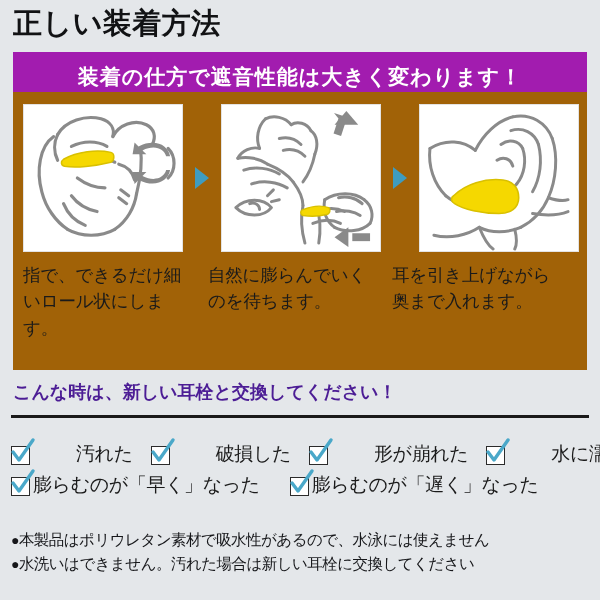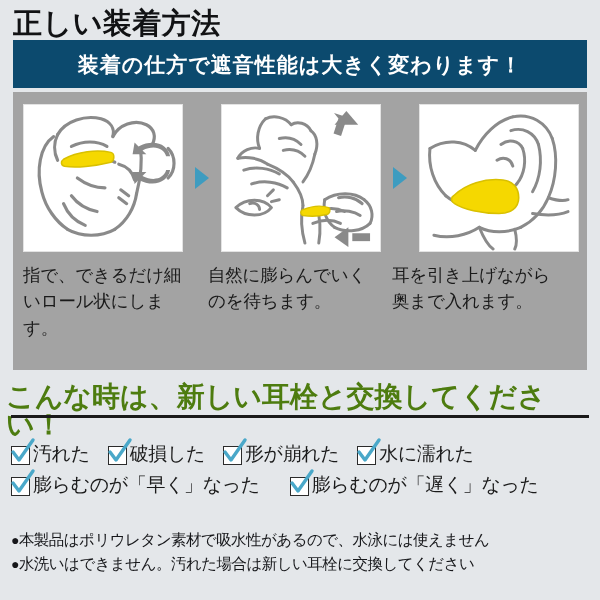--- a/index.html
+++ b/index.html
@@ -22,44 +22,44 @@
     font-weight: bold;
     color: #111214;
     letter-spacing: 0.5px;
     line-height: 1;
   }
 
   
   .banner {
     position: absolute;
     left: 13px;
-    top: 40px;
+    top: 52px;
     width: 574px;
     height: 48px;
-    background: #0c4a6e;
+    background: #a21caf;
     display: flex;
     align-items: center;
     justify-content: center;
   }
   .banner-text {
     color: #ffffff;
     font-size: 21px;
     font-weight: bold;
     letter-spacing: 1px;
     line-height: 1;
   }
 
   
   .white-card {
     position: absolute;
     left: 13px;
     top: 92px;
     width: 574px;
     height: 278px;
-    background: #a3a3a3;
+    background: #a16207;
   }
 
   .steps-row {
     position: absolute;
     left: 0;
     top: 8px;
     width: 574px;
     height: 155px;
     display: flex;
     align-items: center;
@@ -102,25 +102,25 @@
     line-height: 1.5;
     color: #1a1a1a;
     letter-spacing: -0.2px;
   }
   .caption:nth-child(2) { margin-left: 14px; }
   .caption:nth-child(3) { margin-left: 13px; }
 
   
   .replace-heading {
     position: absolute;
-    left: 6px;
+    left: 13px;
     top: 383px;
-    font-size: 28px;
+    font-size: 18px;
     font-weight: bold;
-    color: #4d7c0f;
+    color: #4c1d95;
     letter-spacing: 0px;
     line-height: 1;
   }
   .heading-rule {
     position: absolute;
     left: 11px;
     top: 415px;
     width: 578px;
     height: 3px;
     background: #1a1a1a;
@@ -136,21 +136,21 @@
   .check-row {
     display: flex;
     align-items: flex-start;
     height: 31px;
   }
   .check-item {
     display: flex;
     align-items: flex-start;
     white-space: nowrap;
   }
-  .row1 .check-item { margin-right: 18px; }
+  .row1 .check-item { margin-right: 18px; gap: 43px; }
   .row2 .check-item { margin-right: 30px; justify-content: flex-end; }
 
   .cbox {
     position: relative;
     width: 19px;
     height: 19px;
     border: 1.6px solid #2b2b2b;
     background: #fff;
     flex: 0 0 auto;
     margin-top: 5px;

